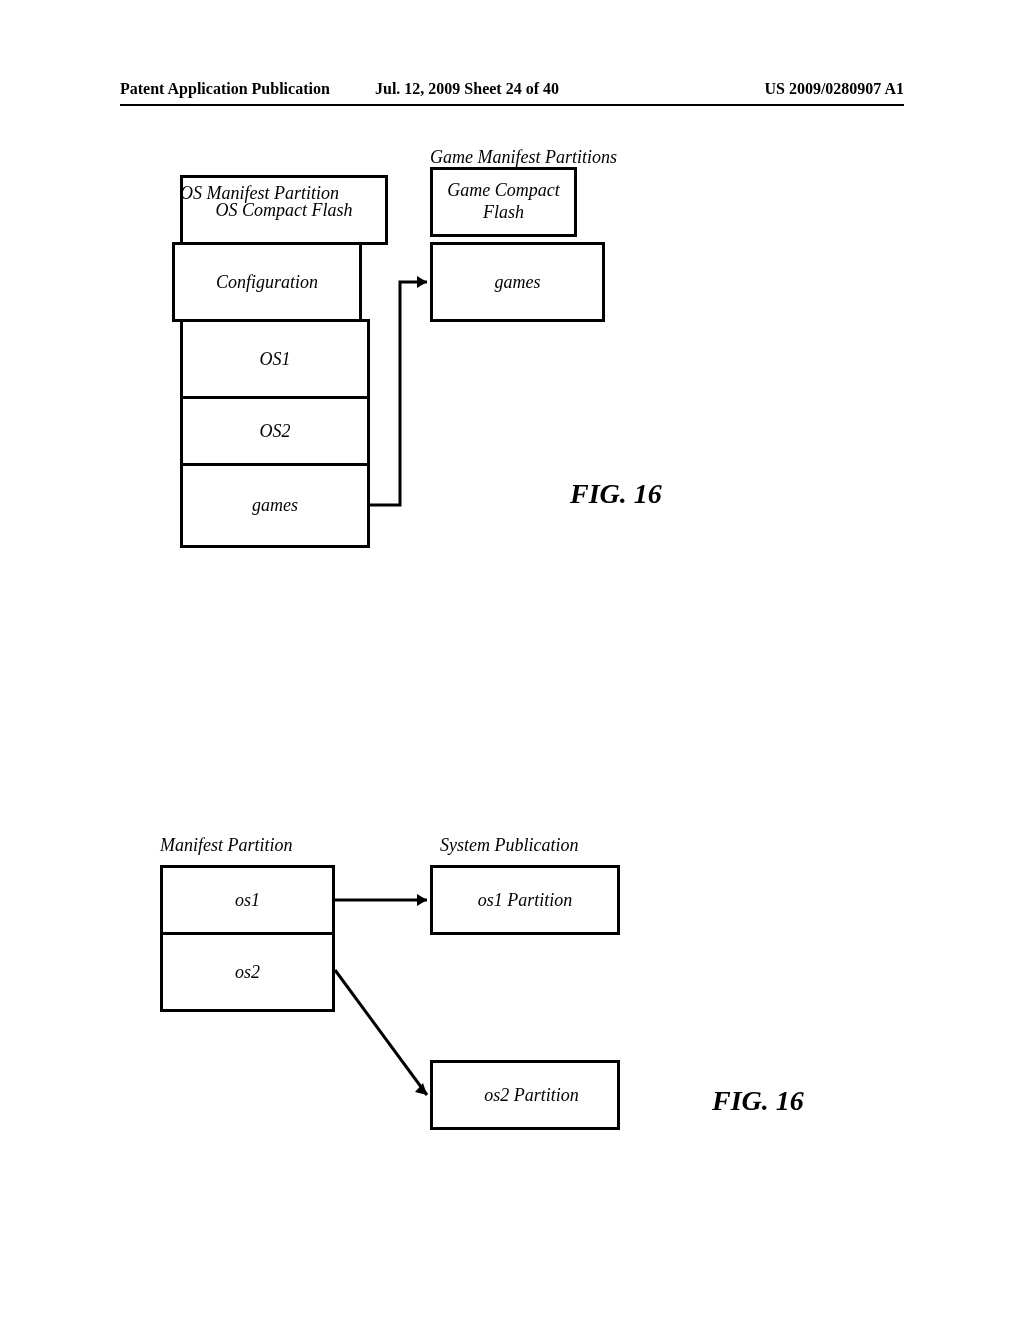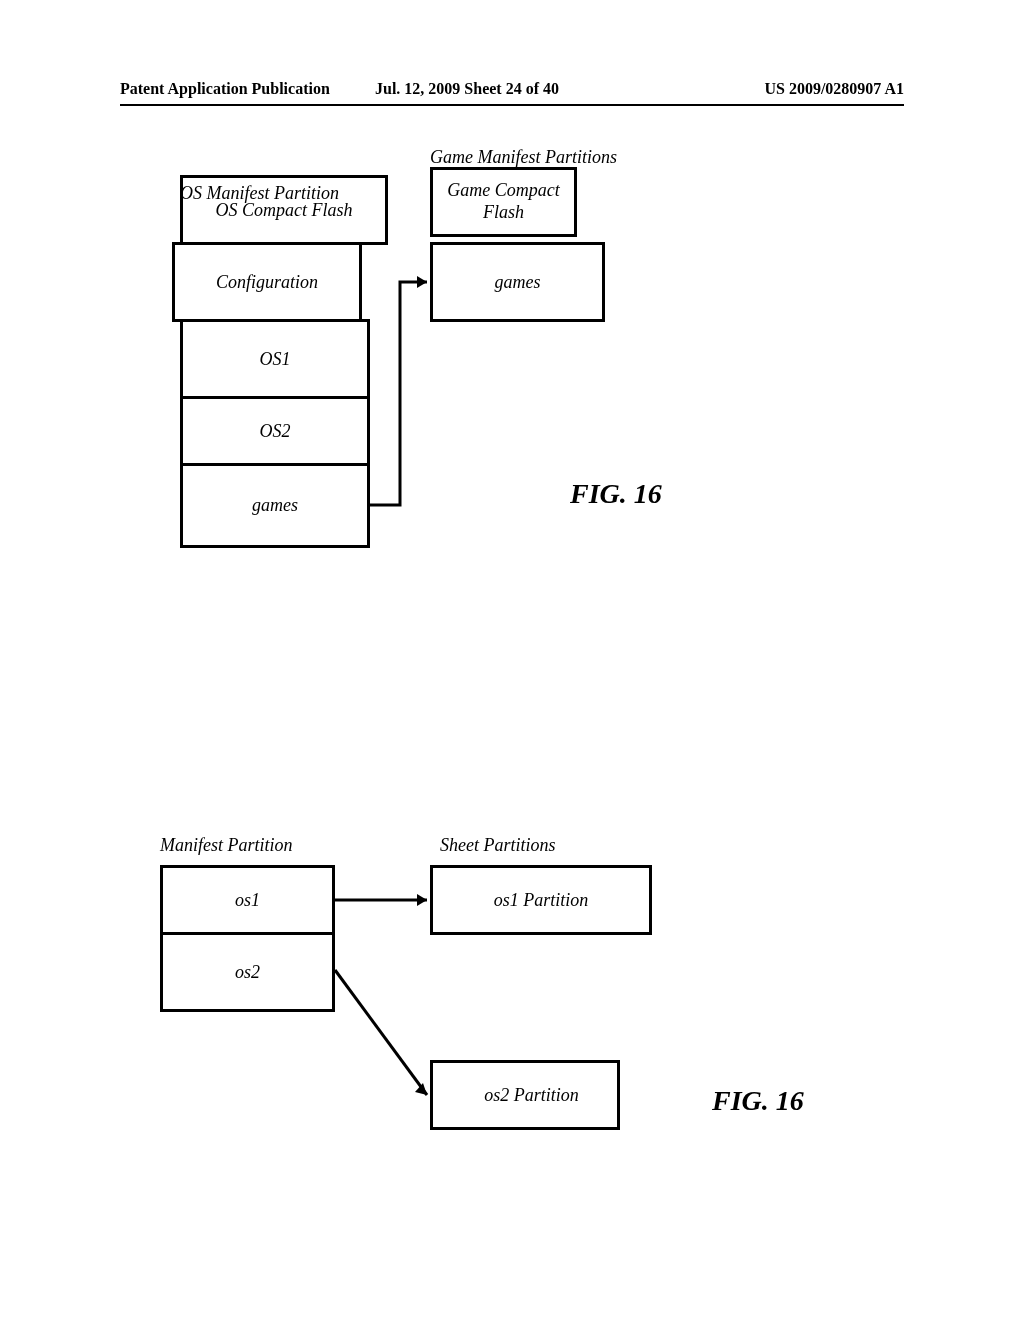--- a/index.html
+++ b/index.html
@@ -71,21 +71,21 @@
 
   .f15-fig { top: 478px; left: 570px; }
 
   
   .f16-title-left { top: 835px; left: 160px; }
   .f16-title-right{ top: 835px; left: 440px; }
 
   .f16-os1 { top: 865px; left: 160px; width: 175px; height: 70px; }
   .f16-os2 { top: 932px; left: 160px; width: 175px; height: 80px; }
 
-  .f16-os1p { top: 865px;  left: 430px; width: 222px; height: 70px; }
+  .f16-os1p { top: 865px;  left: 430px; width: 190px; height: 70px; }
   .f16-os2p { top: 1060px; left: 430px; width: 190px; height: 70px; padding-left: 13px; }
 
   .f16-fig { top: 1085px; left: 680px; margin-left: 32px; }
 
   svg.connector {
     position: absolute;
     overflow: visible;
   }
 </style>
 </head>
@@ -111,21 +111,21 @@
 <div class="pbox f15-game-games">games</div>
 
 <svg class="connector" style="top:0; left:0;" width="1024" height="600">
   <path d="M 370 505 L 400 505 L 400 282 L 427 282" fill="none" stroke="#000" stroke-width="3"></path>
   <path d="M 427 282 L 417 276 L 417 288 Z" fill="#000"></path>
 </svg>
 
 <div class="figlabel f15-fig">FIG. 16</div>
 
 <div class="label f16-title-left">Manifest Partition</div>
-<div class="label f16-title-right">Sheet Partitions</div>
+<div class="label f16-title-right">System Publication</div>
 
 <div class="pbox f16-os1">os1</div>
 <div class="pbox f16-os2">os2</div>
 
 <div class="pbox f16-os1p">os1 Partition</div>
 <div class="pbox f16-os2p">os2 Partition</div>
 
 <svg class="connector" style="top:0; left:0;" width="1024" height="1320">
   <line x1="335" y1="900" x2="427" y2="900" stroke="#000" stroke-width="3"></line>
   <path d="M 427 900 L 417 894 L 417 906 Z" fill="#000"></path>

